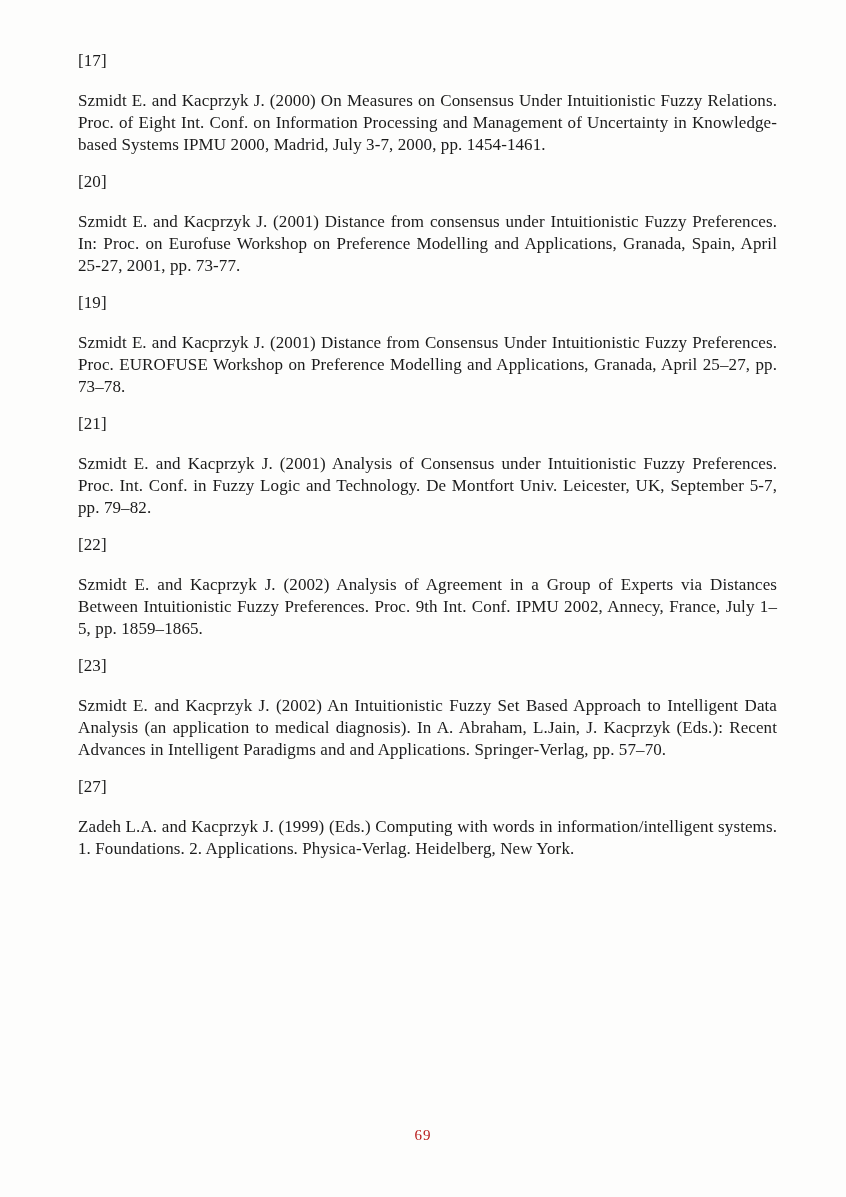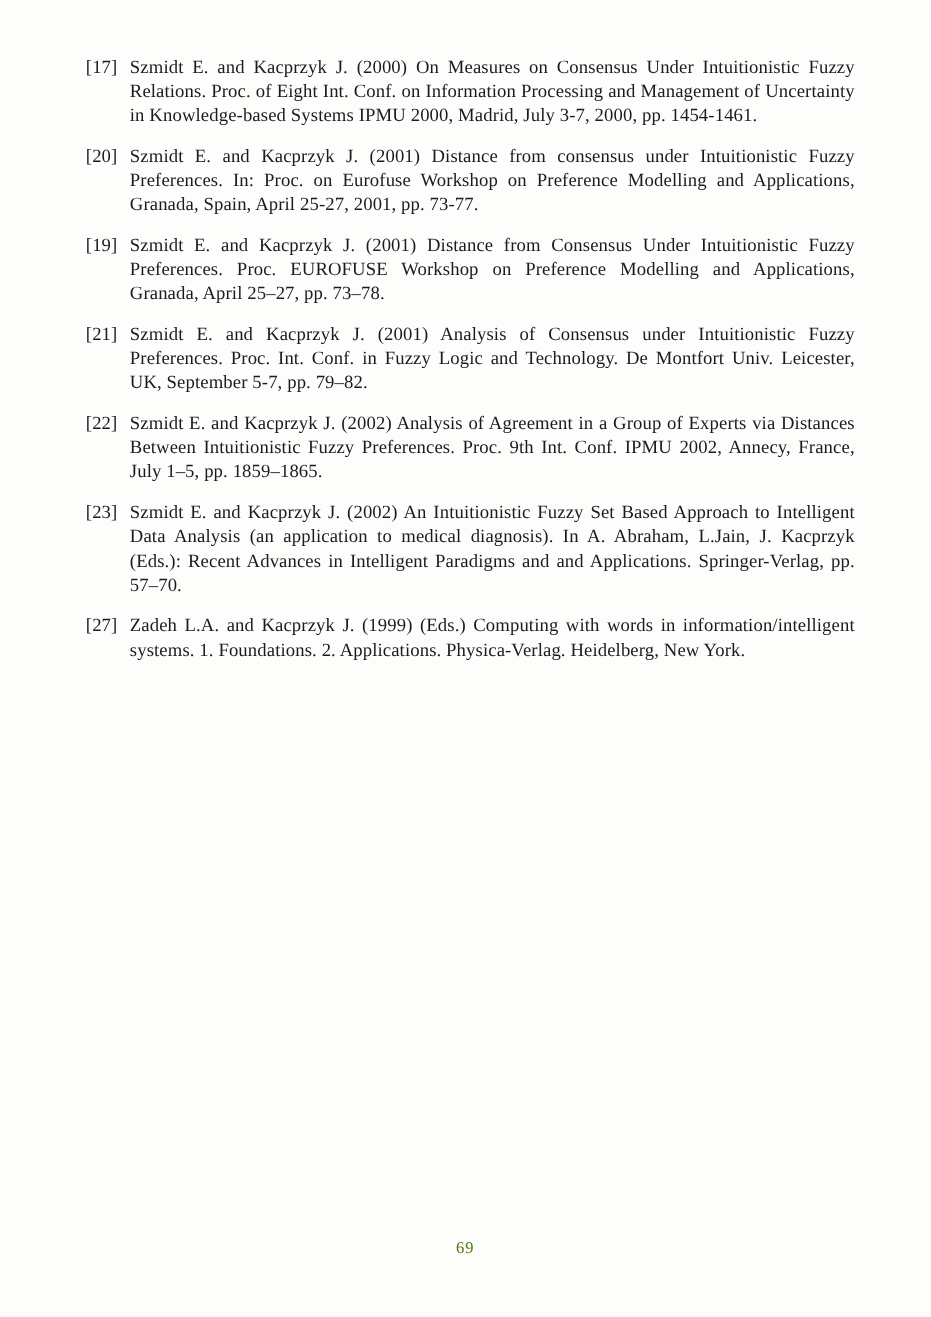--- a/index.html
+++ b/index.html
@@ -21,40 +21,41 @@
     top: 50px;
     left: 78px;
     width: 699px;
   }
   .ref {
     display: flex;
     margin-bottom: 15px;
     font-size: 17px;
     line-height: 22px;
     letter-spacing: 0.1px;
+    flex-direction: column;
   }
   .ref-label {
     flex: 0 0 40px;
     white-space: nowrap;
   }
   .ref-text {
     flex: 1;
     text-align: justify;
     text-justify: inter-word;
   }
   .page-footer {
     position: absolute;
     top: 1126px;
     left: 0;
     width: 100%;
     text-align: center;
   }
   .page-number {
     font-size: 15px;
-    color: #4d7c0f;
+    color: #b91c1c;
     letter-spacing: 1px;
   }
 </style>
 </head>
 <body>
 
 <div class="page">
 
   <section class="references">
 

